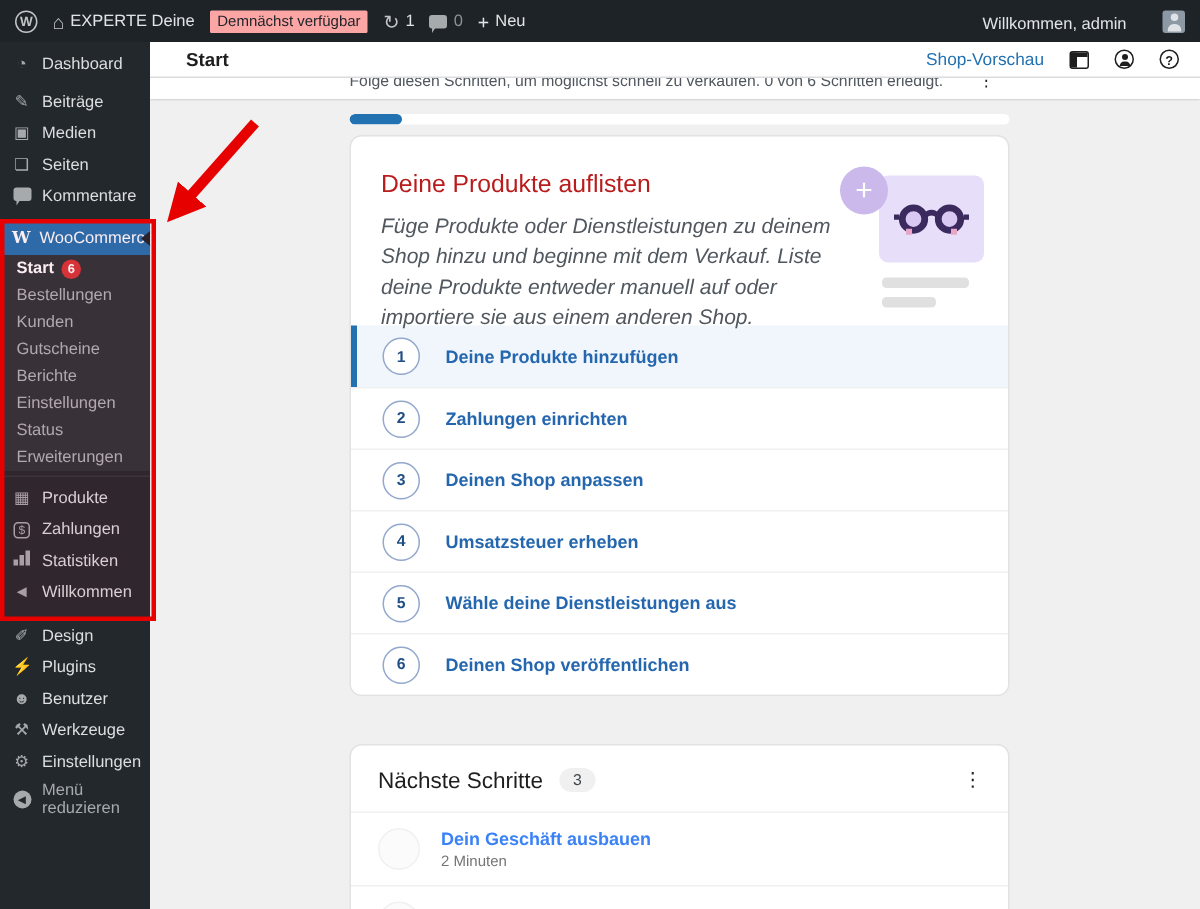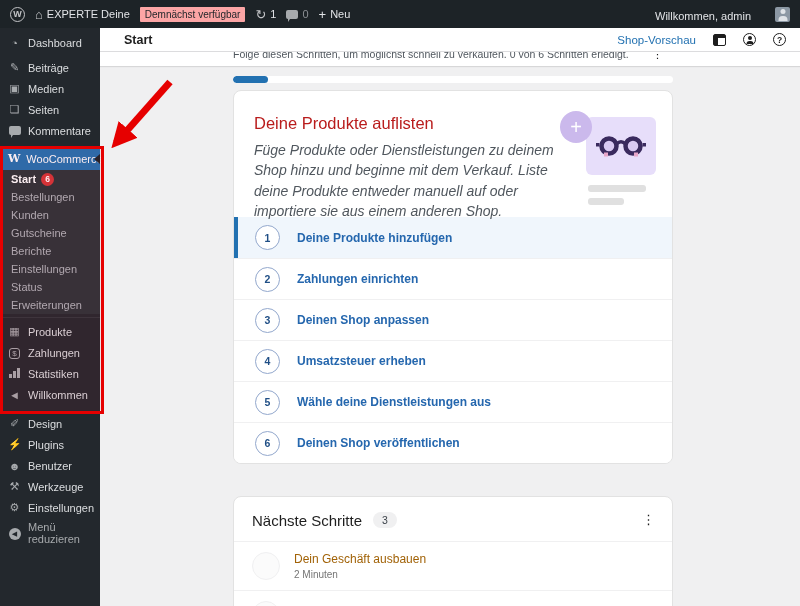--- a/index.html
+++ b/index.html
@@ -99,21 +99,21 @@
     font-weight:bold; display:flex; align-items:center; justify-content:center; flex:none; background:#fff; }
   .step-label { font-size:12px; font-weight:bold; color:#2567ae; }
 
   .card2 { margin-top:32px; border-radius:8px 8px 0 0; }
   .ns-header { display:flex; align-items:flex-start; padding:15px 16px 12px 18px; }
   .ns-title { font-size:15px; font-weight:400; color:#1e1e1e; }
   .ns-badge { margin-left:11px; background:#f0f0f1; color:#3c434a; border-radius:10px; font-size:10.5px; padding:2px 9px; }
   .ns-kebab { margin-left:auto; font-size:13px; color:#1e1e1e; cursor:pointer; letter-spacing:1px; }
   .ns-item { display:flex; align-items:center; gap:14px; padding:10px 18px; border-top:1px solid #f0f0f1; cursor:pointer; }
   .ns-circle { width:28px; height:28px; border-radius:50%; border:1px solid #f0f0f1; background:#fbfbfb; flex:none; }
-  .ns-text .t { font-size:12px; font-weight:normal; color:#a16207; }
+  .ns-text .t { font-size:12px; font-weight:bold; color:#3b82f6; }
   .ns-text .m { font-size:10px; color:#757575; margin-top:3px; }
 </style>
 </head>
 <body>
 
 <div class="adminbar">
   <div class="ab-left">
     <span class="ab-item">
         <span class="wplogo">W</span>
       </span>

